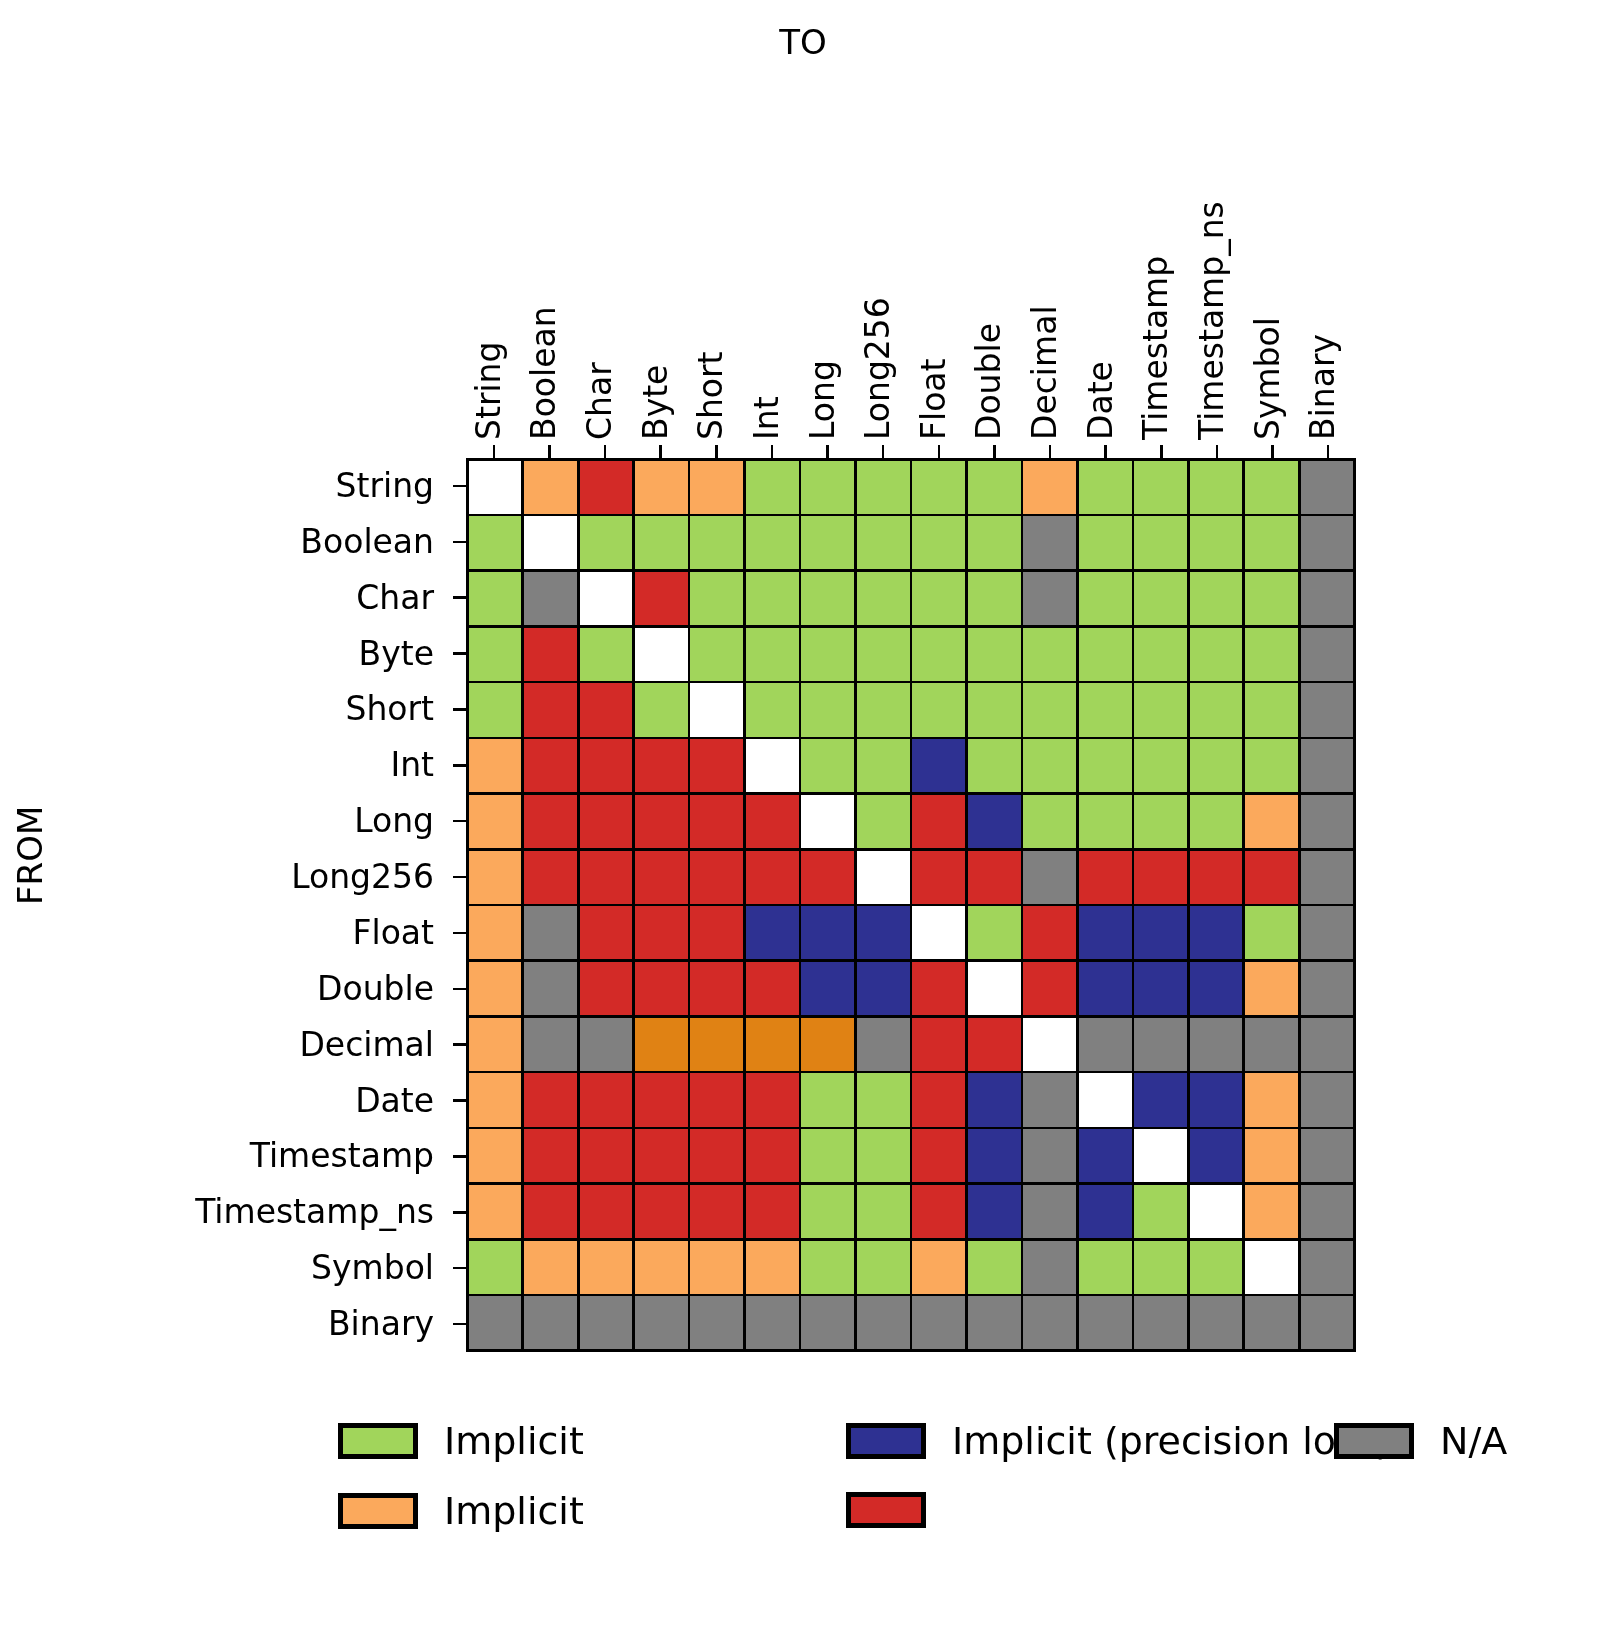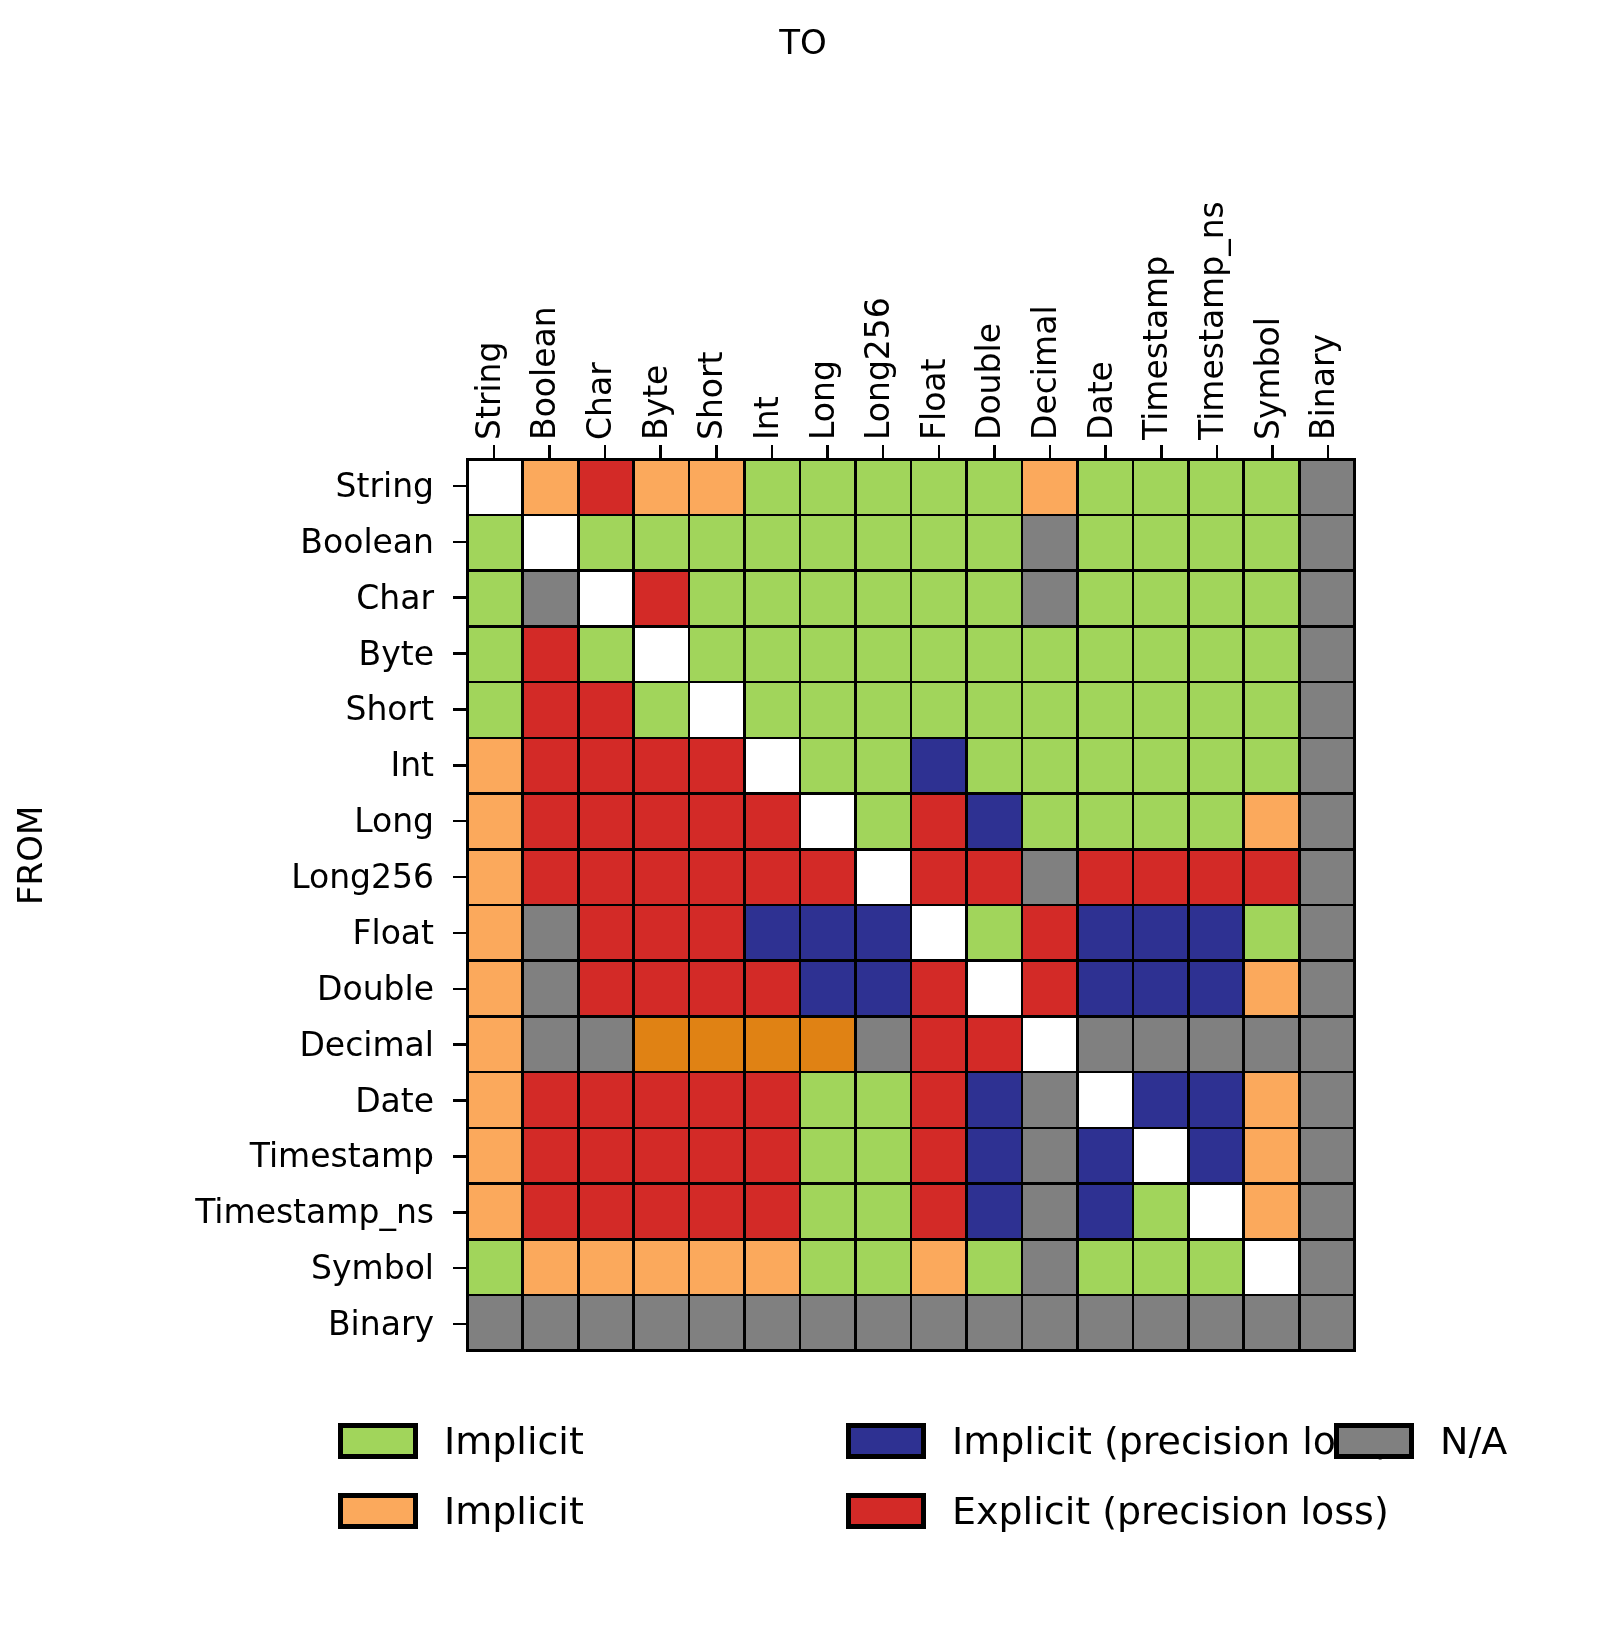--- a/index.html
+++ b/index.html
@@ -492,21 +492,20 @@
     <div class="legend-entry" style="left: 322px; top: 92px;">
       <div class="swatch" style="background: rgb(251, 169, 92);"></div>
       <div class="legend-text">Implicit</div>
     </div>
     <div class="legend-entry" style="left: 830px; top: 22px;">
       <div class="swatch" style="background: rgb(46, 49, 146);"></div>
       <div class="legend-text">Implicit (precision loss)</div>
     </div>
     <div class="legend-entry" style="left: 830px; top: 92px;">
       <div class="swatch" style="background: rgb(211, 42, 39);"></div>
-      <div class="legend-text">Explicit (precision loss)</div>
     </div>
     <div class="legend-entry" style="left: 1318px; top: 22px;">
       <div class="swatch" style="background: rgb(128, 128, 128);"></div>
       <div class="legend-text">N/A</div>
     </div>
   </div>
 
 <div class="tick-top" style="left: 492.512px;"></div>
 <div class="tick-top" style="left: 548.138px;"></div>
 <div class="tick-top" style="left: 603.763px;"></div>

